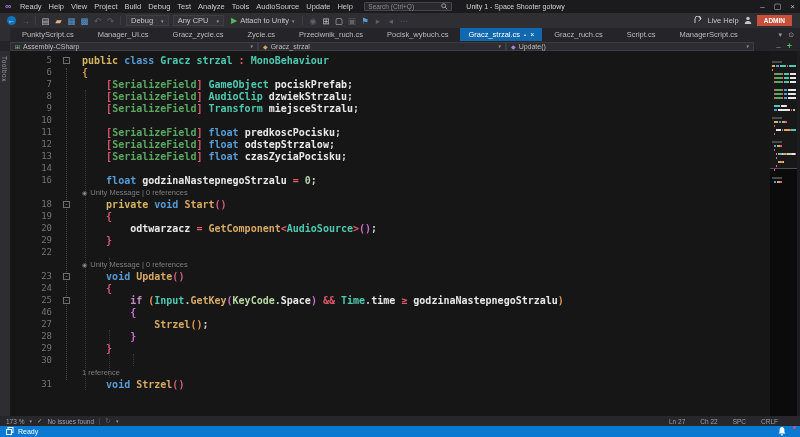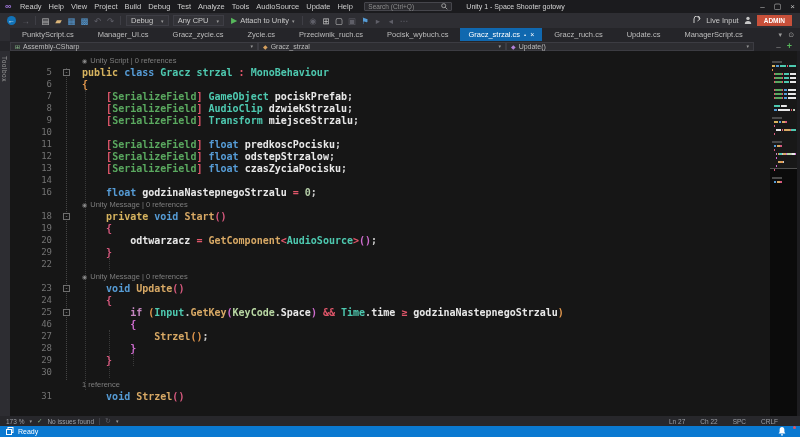--- a/index.html
+++ b/index.html
@@ -160,21 +160,21 @@
         <span class="tbi dim">◂</span>
         <span class="tbi dim">⋯</span>
       </div>
     <div class="tbright">
       <span>
         <svg width="8" height="8" viewBox="0 0 8 8">
             <path d="M1 7 L1 3 A3 3 0 0 1 7 3" fill="none" stroke="#c8c8c8" stroke-width="1"></path>
             <path d="M4.5 1 L7 3 L4.5 5" fill="none" stroke="#c8c8c8" stroke-width="1"></path>
           </svg>
       </span>
-      <span>Live Input</span>
+      <span>Live Help</span>
       <span>
         <svg width="8" height="8" viewBox="0 0 8 8">
             <circle cx="4" cy="2.4" r="1.7" fill="#c8c8c8"></circle>
             <path d="M0.8 8 a3.2 3 0 0 1 6.4 0 z" fill="#c8c8c8"></path>
           </svg>
       </span>
       <span class="admin">ADMIN</span>
     </div>
   </div>
 
@@ -201,21 +201,21 @@
         </div>
         <div class="tab active">
           <span>Gracz_strzal.cs</span>
           <span class="tabdot">•</span>
           <span class="tabx">×</span>
         </div>
         <div class="tab">
           <span>Gracz_ruch.cs</span>
         </div>
         <div class="tab">
-          <span>Update.cs</span>
+          <span>Script.cs</span>
         </div>
         <div class="tab">
           <span>ManagerScript.cs</span>
         </div>
       </div>
     <div class="tabbar-right">
       <span>▾</span>
       <span>⊙</span>
     </div>
   </div>
@@ -249,21 +249,20 @@
     <div class="vstrip">
       <div class="vtab">Toolbox</div>
     </div>
     <div class="outline-line"></div>
     <div class="guide" id="g0"></div>
     <div class="guide" id="g1"></div>
     <div class="guide" id="g2"></div>
     <div class="guide" id="g3"></div>
     <div id="rows">
         <div class="row"><span class="ln">4</span><span class="foldcol"></span><span class="codetext"></span></div>
-        <div class="row lens"><span class="lensicon">◉</span><span>Unity Script | 0 references</span></div>
         <div class="row"><span class="ln">5</span><span class="foldcol"><span class="fbox">-</span></span><span class="codetext"><span style="color: rgb(215, 180, 95);">public</span><span style="color: rgb(212, 212, 212);"> </span><span style="color: rgb(86, 156, 214);">class</span><span style="color: rgb(212, 212, 212);"> </span><span style="color: rgb(78, 201, 176);">Gracz_strzal</span><span style="color: rgb(212, 212, 212);"> </span><span style="color: rgb(224, 86, 106);">:</span><span style="color: rgb(212, 212, 212);"> </span><span style="color: rgb(78, 201, 176);">MonoBehaviour</span></span></div>
         <div class="row"><span class="ln">6</span><span class="foldcol"></span><span class="codetext"><span style="color: rgb(226, 151, 77);">{</span></span></div>
         <div class="row"><span class="ln">7</span><span class="foldcol"></span><span class="codetext"><span style="color: rgb(212, 212, 212);">    </span><span style="color: rgb(224, 86, 106);">[</span><span style="color: rgb(90, 168, 95);">SerializeField</span><span style="color: rgb(224, 86, 106);">]</span><span style="color: rgb(212, 212, 212);"> </span><span style="color: rgb(78, 201, 176);">GameObject</span><span style="color: rgb(212, 212, 212);"> </span><span style="color: rgb(232, 232, 232);">pociskPrefab</span><span style="color: rgb(200, 200, 200);">;</span></span></div>
         <div class="row"><span class="ln">8</span><span class="foldcol"></span><span class="codetext"><span style="color: rgb(212, 212, 212);">    </span><span style="color: rgb(224, 86, 106);">[</span><span style="color: rgb(90, 168, 95);">SerializeField</span><span style="color: rgb(224, 86, 106);">]</span><span style="color: rgb(212, 212, 212);"> </span><span style="color: rgb(78, 201, 176);">AudioClip</span><span style="color: rgb(212, 212, 212);"> </span><span style="color: rgb(232, 232, 232);">dzwiekStrzalu</span><span style="color: rgb(200, 200, 200);">;</span></span></div>
         <div class="row"><span class="ln">9</span><span class="foldcol"></span><span class="codetext"><span style="color: rgb(212, 212, 212);">    </span><span style="color: rgb(224, 86, 106);">[</span><span style="color: rgb(90, 168, 95);">SerializeField</span><span style="color: rgb(224, 86, 106);">]</span><span style="color: rgb(212, 212, 212);"> </span><span style="color: rgb(78, 201, 176);">Transform</span><span style="color: rgb(212, 212, 212);"> </span><span style="color: rgb(232, 232, 232);">miejsceStrzalu</span><span style="color: rgb(200, 200, 200);">;</span></span></div>
         <div class="row"><span class="ln">10</span><span class="foldcol"></span><span class="codetext"></span></div>
         <div class="row"><span class="ln">11</span><span class="foldcol"></span><span class="codetext"><span style="color: rgb(212, 212, 212);">    </span><span style="color: rgb(224, 86, 106);">[</span><span style="color: rgb(90, 168, 95);">SerializeField</span><span style="color: rgb(224, 86, 106);">]</span><span style="color: rgb(212, 212, 212);"> </span><span style="color: rgb(86, 156, 214);">float</span><span style="color: rgb(212, 212, 212);"> </span><span style="color: rgb(232, 232, 232);">predkoscPocisku</span><span style="color: rgb(200, 200, 200);">;</span></span></div>
         <div class="row"><span class="ln">12</span><span class="foldcol"></span><span class="codetext"><span style="color: rgb(212, 212, 212);">    </span><span style="color: rgb(224, 86, 106);">[</span><span style="color: rgb(90, 168, 95);">SerializeField</span><span style="color: rgb(224, 86, 106);">]</span><span style="color: rgb(212, 212, 212);"> </span><span style="color: rgb(86, 156, 214);">float</span><span style="color: rgb(212, 212, 212);"> </span><span style="color: rgb(232, 232, 232);">odstepStrzalow</span><span style="color: rgb(200, 200, 200);">;</span></span></div>
         <div class="row"><span class="ln">13</span><span class="foldcol"></span><span class="codetext"><span style="color: rgb(212, 212, 212);">    </span><span style="color: rgb(224, 86, 106);">[</span><span style="color: rgb(90, 168, 95);">SerializeField</span><span style="color: rgb(224, 86, 106);">]</span><span style="color: rgb(212, 212, 212);"> </span><span style="color: rgb(86, 156, 214);">float</span><span style="color: rgb(212, 212, 212);"> </span><span style="color: rgb(232, 232, 232);">czasZyciaPocisku</span><span style="color: rgb(200, 200, 200);">;</span></span></div>
         <div class="row"><span class="ln">14</span><span class="foldcol"></span><span class="codetext"></span></div>

